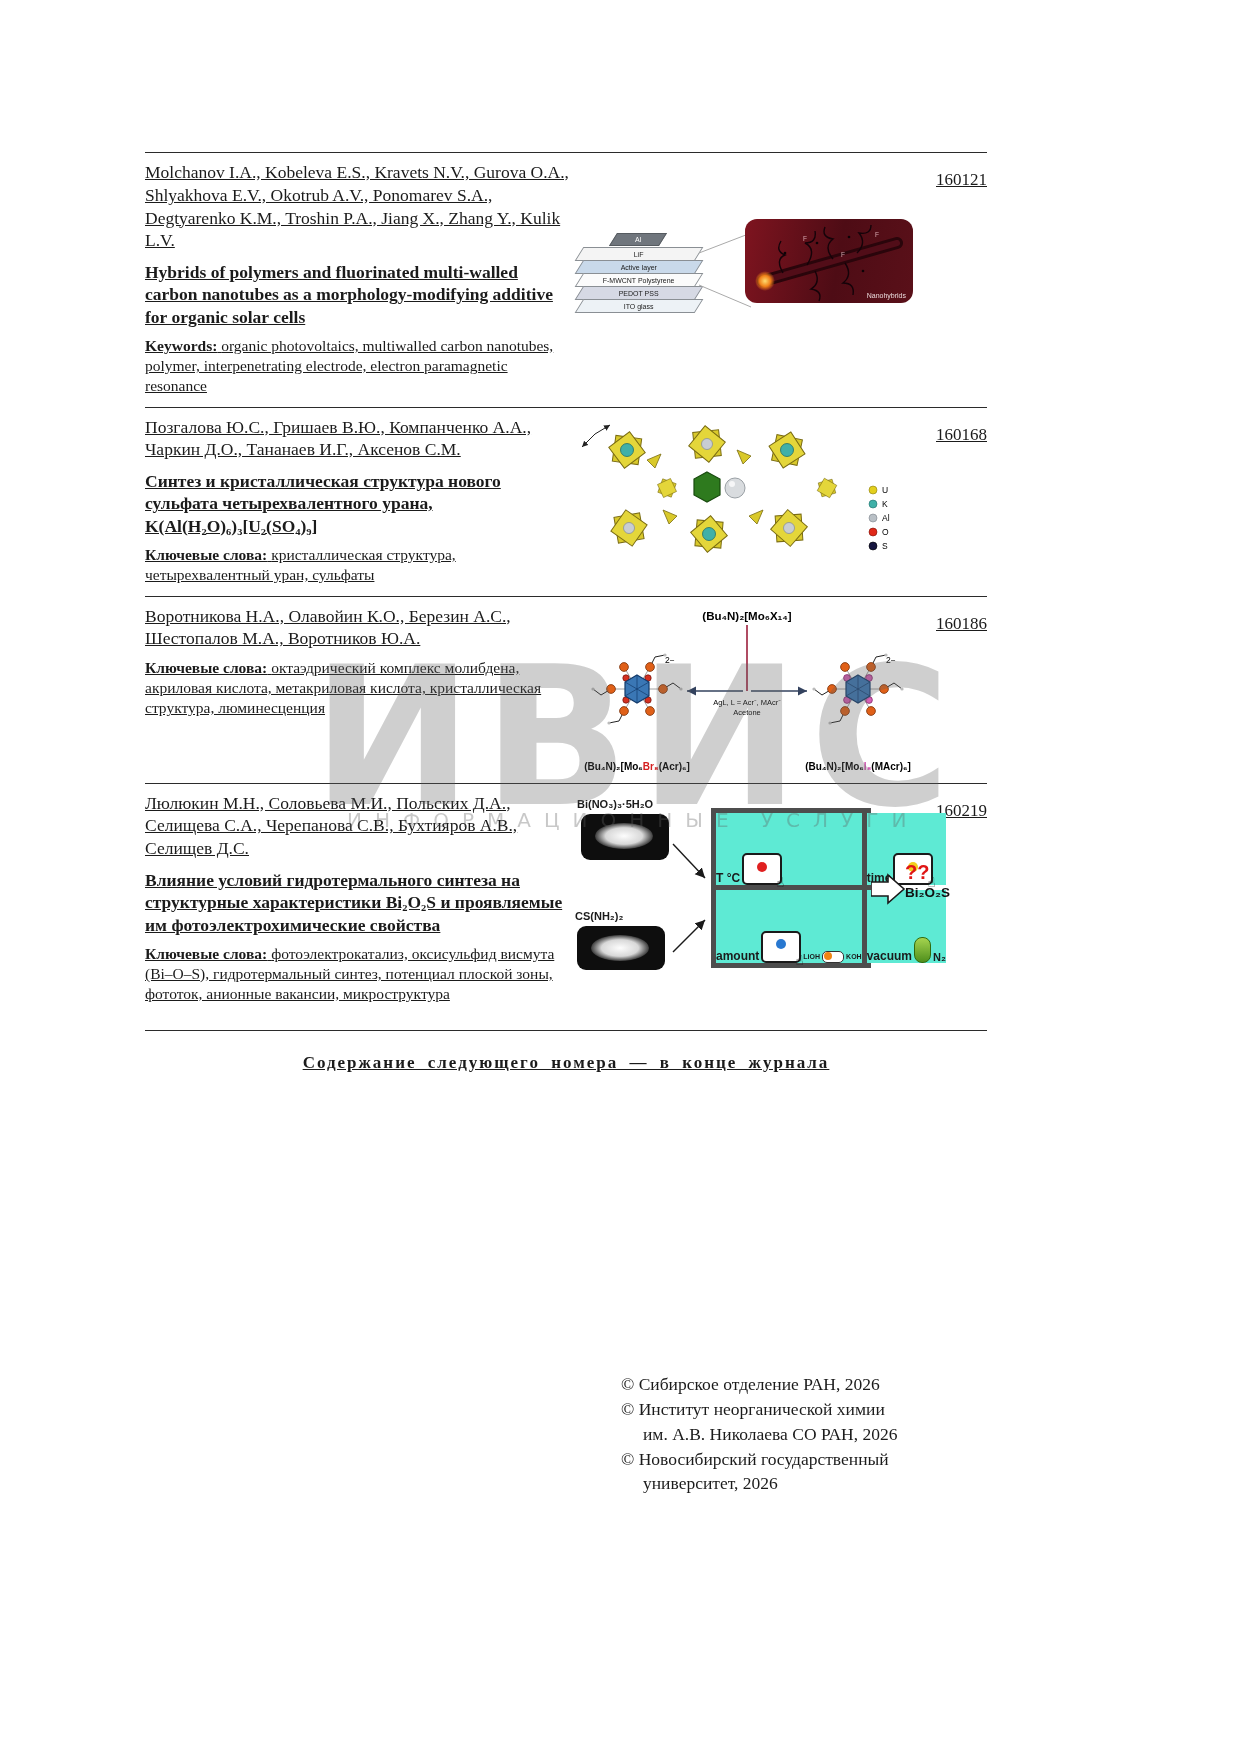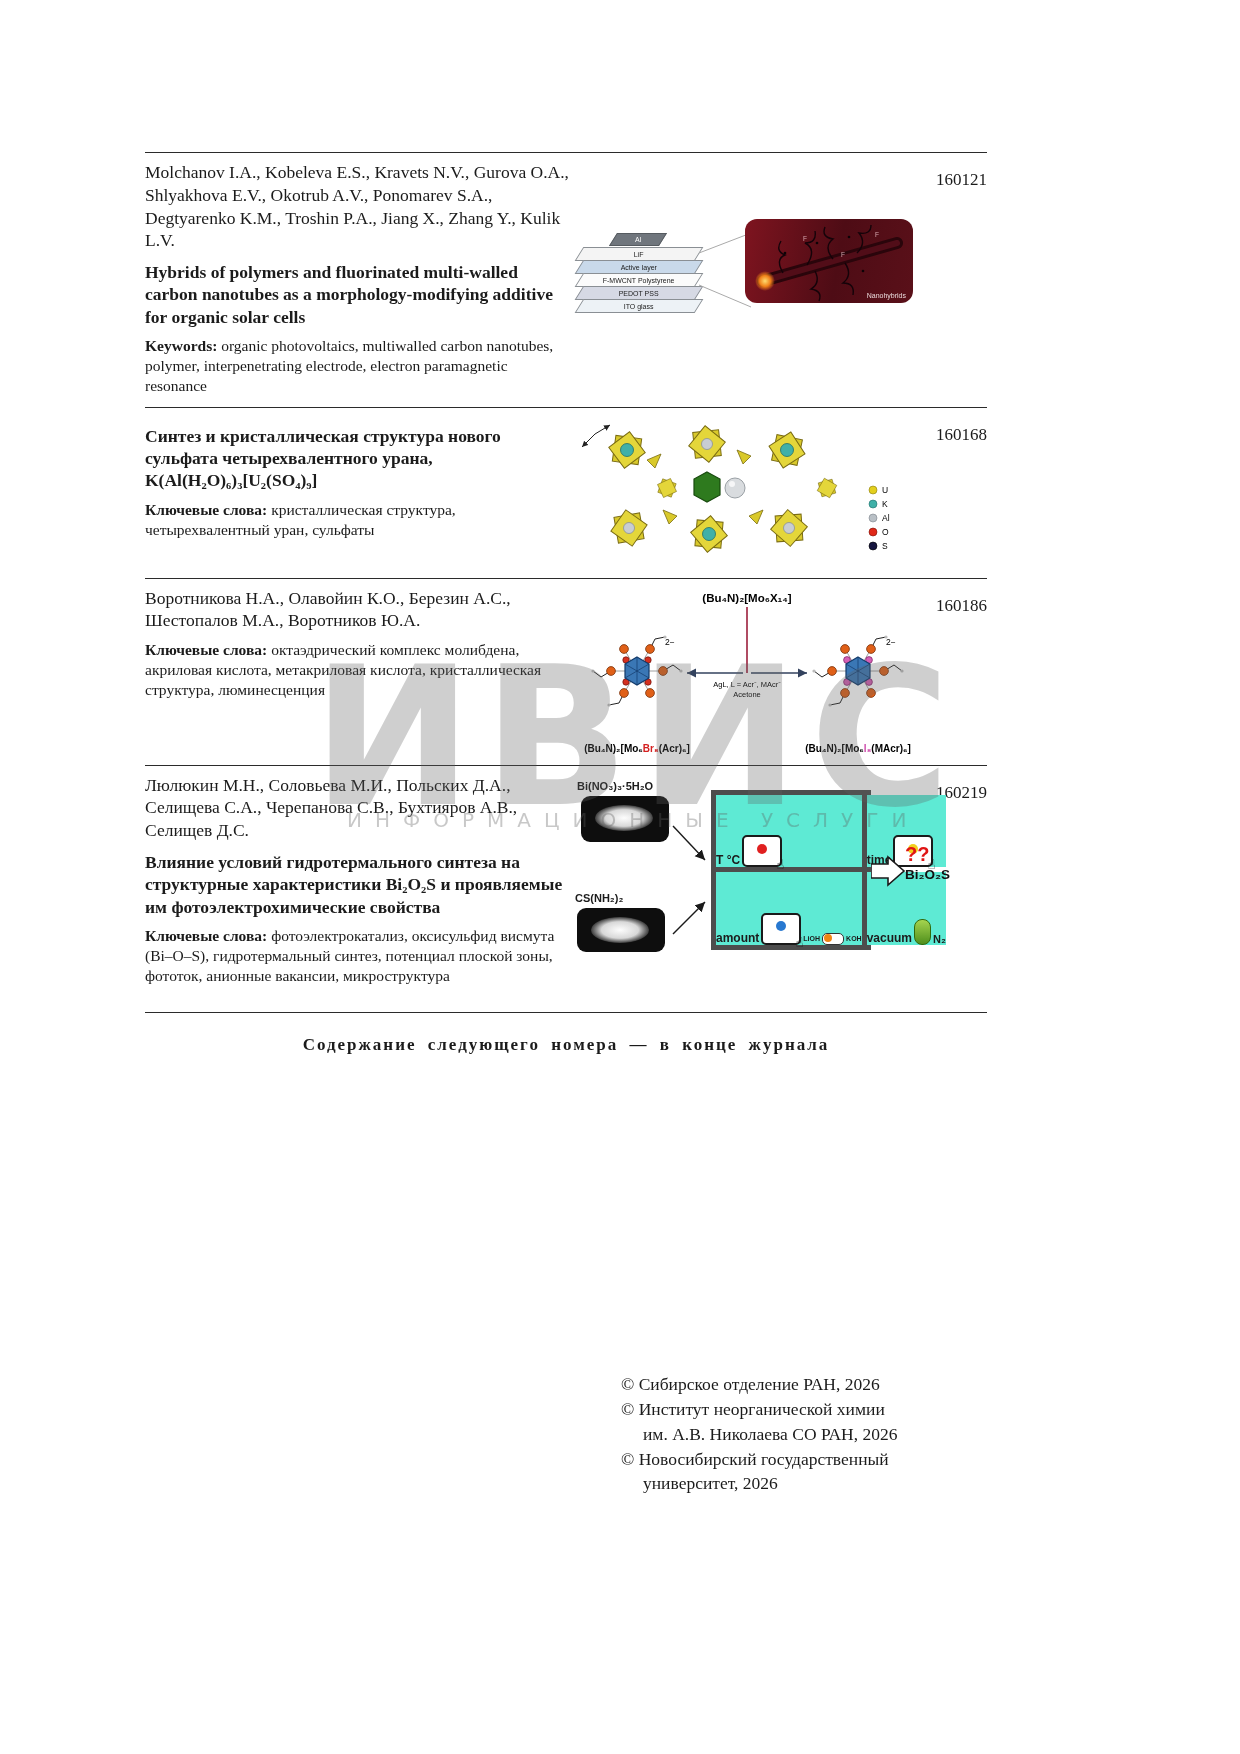--- a/index.html
+++ b/index.html
@@ -1,20 +1,20 @@
 <!DOCTYPE html>
 <html><head>
 <meta charset="utf-8">
 <style>
   html,body{margin:0;padding:0;}
   body{
     width:1240px;height:1754px;position:relative;background:#ffffff;
     font-family:"Liberation Serif", serif;color:#1b1b1b;overflow:hidden;
   }
-  .content{position:absolute;left:145px;top:152px;width:842px;}
+  .content{position:absolute;left:145px;top:152px;width:842px;text-decoration:underline;}
   .entry{display:flex;border-top:1.6px solid #2b2b2b;padding:8px 0 10px;}
   .entry.last{border-bottom:1.6px solid #2b2b2b;}
   .e1{min-height:215px}.e2{min-height:152px}.e3{min-height:168px}.e4{min-height:228px}
   .entry-text{width:430px;flex:none;padding-right:6px;box-sizing:border-box;}
   .entry-graphic{width:340px;flex:none;position:relative;}
   .entry-id{width:72px;flex:none;text-align:right;font-size:17px;padding-top:9px;}
   .authors{font-size:17.5px;line-height:1.3;}
   .title{font-size:17.5px;font-weight:bold;line-height:1.28;margin-top:9px;}
   .kw{font-size:15.5px;line-height:1.3;margin-top:8px;}
   svg text{font-family:"Liberation Sans", sans-serif;}
@@ -142,20 +142,21 @@
             </svg>
             <span class="g1-cap">Nanohybrids</span>
           </div>
         </div>
       </div>
       <div class="entry-id">160121</div>
     </section>
 
     <section class="entry e2">
       <div class="entry-text">
+        <div class="authors">Позгалова Ю.С., Гришаев В.Ю., Компанченко А.А., Чаркин Д.О., Тананаев И.Г., Аксенов С.М.</div>
         <div class="title">Синтез и кристаллическая структура нового сульфата четырехвалентного урана, K(Al(H₂O)₆)₃[U₂(SO₄)₉]</div>
         <div class="kw"><b>Ключевые слова:</b> <span>кристаллическая структура, четырехвалентный уран, сульфаты</span></div>
       </div>
       <div class="entry-graphic">
         <svg viewBox="0 0 335 150" width="335" height="150" style="position:absolute;left:2px;top:2px;">
           <defs>
             <g id="star8">
               <rect x="-13" y="-13" width="26" height="26" fill="#d9c92b" stroke="#7a6c12" stroke-width="1"></rect>
               <rect x="-13" y="-13" width="26" height="26" fill="#e4d63a" stroke="#7a6c12" stroke-width="1" transform="rotate(45)"></rect>
             </g>

